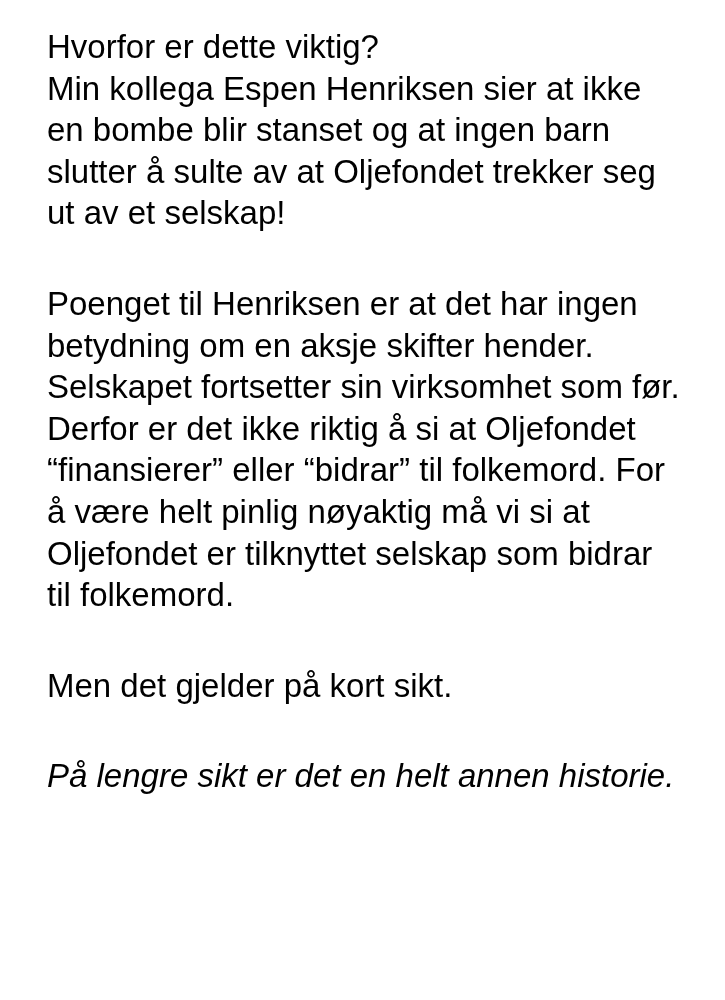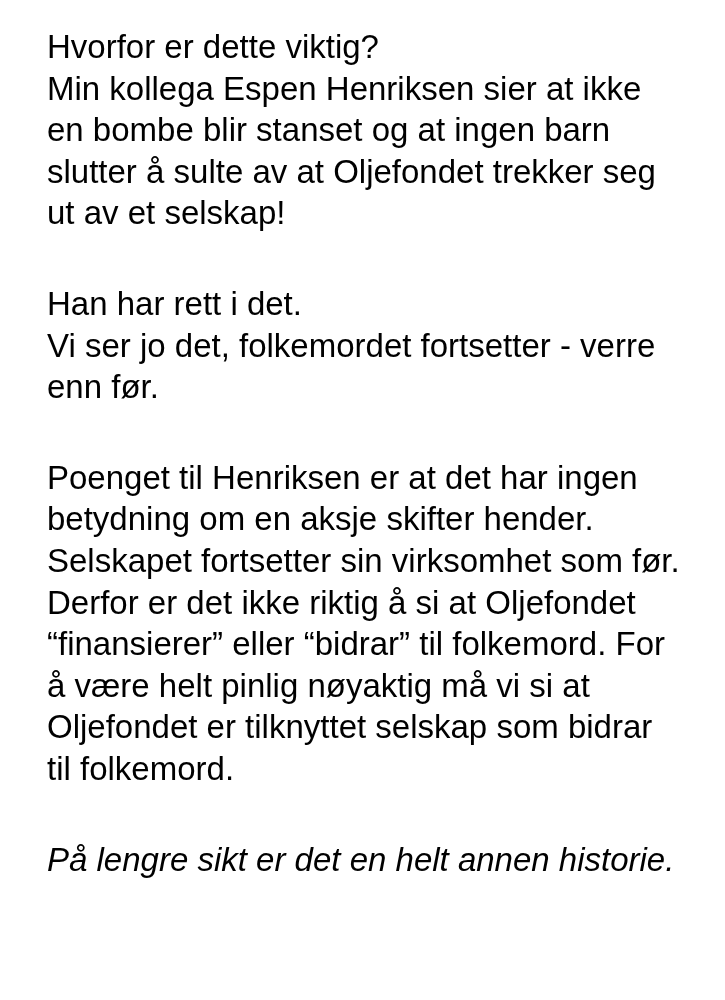--- a/index.html
+++ b/index.html
@@ -37,25 +37,23 @@
 </style>
 </head>
 <body>
 
 <main class="page">
   <p class="para">Hvorfor er dette viktig?
 Min kollega Espen Henriksen sier at ikke
 en bombe blir stanset og at ingen barn
 slutter å sulte av at Oljefondet trekker seg
 ut av et selskap!</p>
-  <p class="para">Han har rett i det.
-Vi ser jo det, folkemordet fortsetter - verre
-enn før.</p>
   <p class="para">Poenget til Henriksen er at det har ingen
 betydning om en aksje skifter hender.
 Selskapet fortsetter sin virksomhet som før.
 Derfor er det ikke riktig å si at Oljefondet
 “finansierer” eller “bidrar” til folkemord. For
 å være helt pinlig nøyaktig må vi si at
 Oljefondet er tilknyttet selskap som bidrar
 til folkemord.</p>
+  <p class="para">Men det gjelder på kort sikt.</p>
   <p class="para">På lengre sikt er det en helt annen historie.</p>
 </main>
 
 </body></html>

